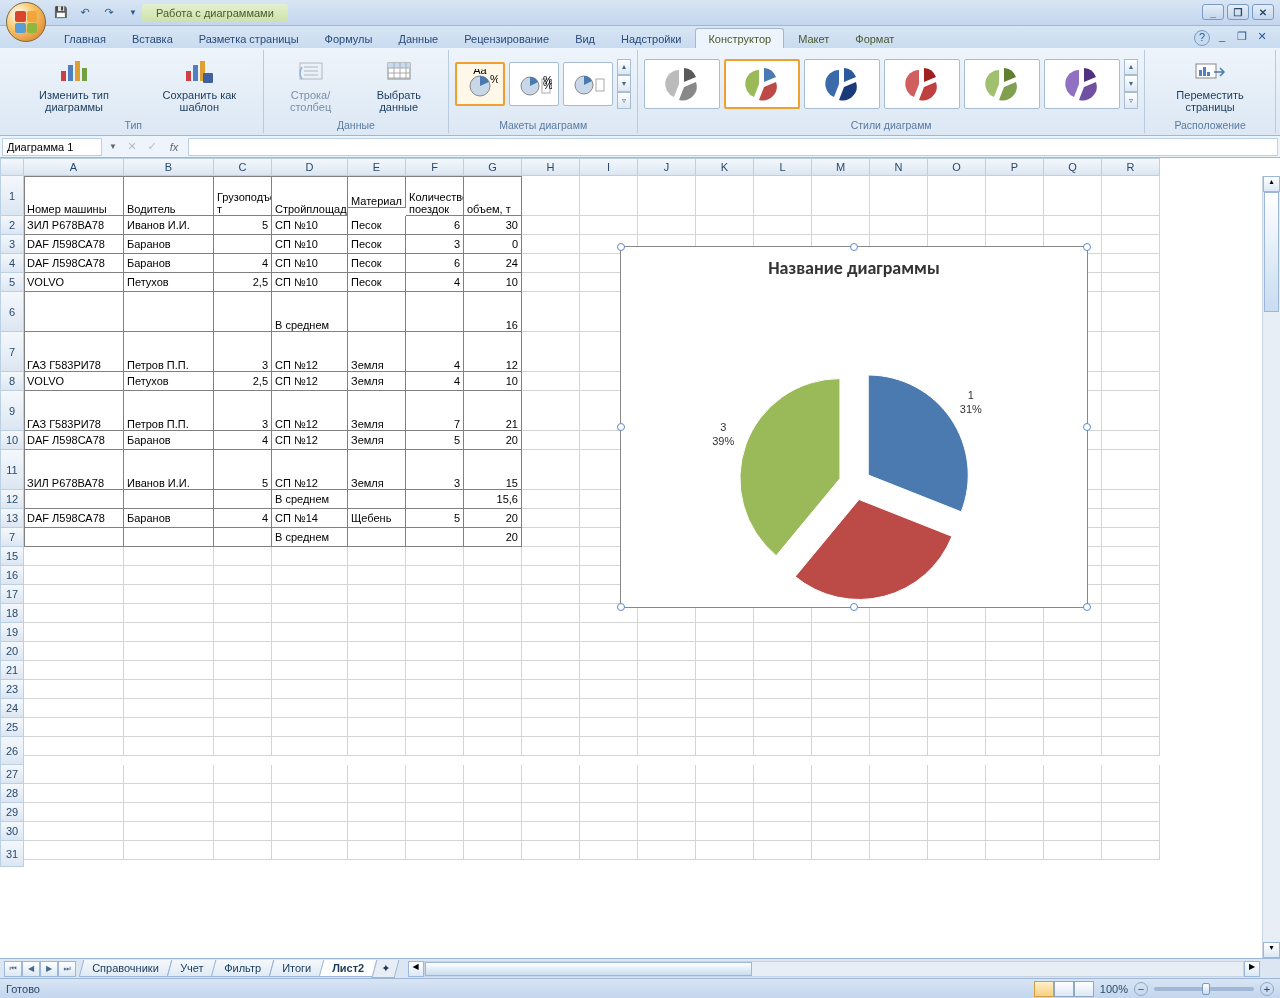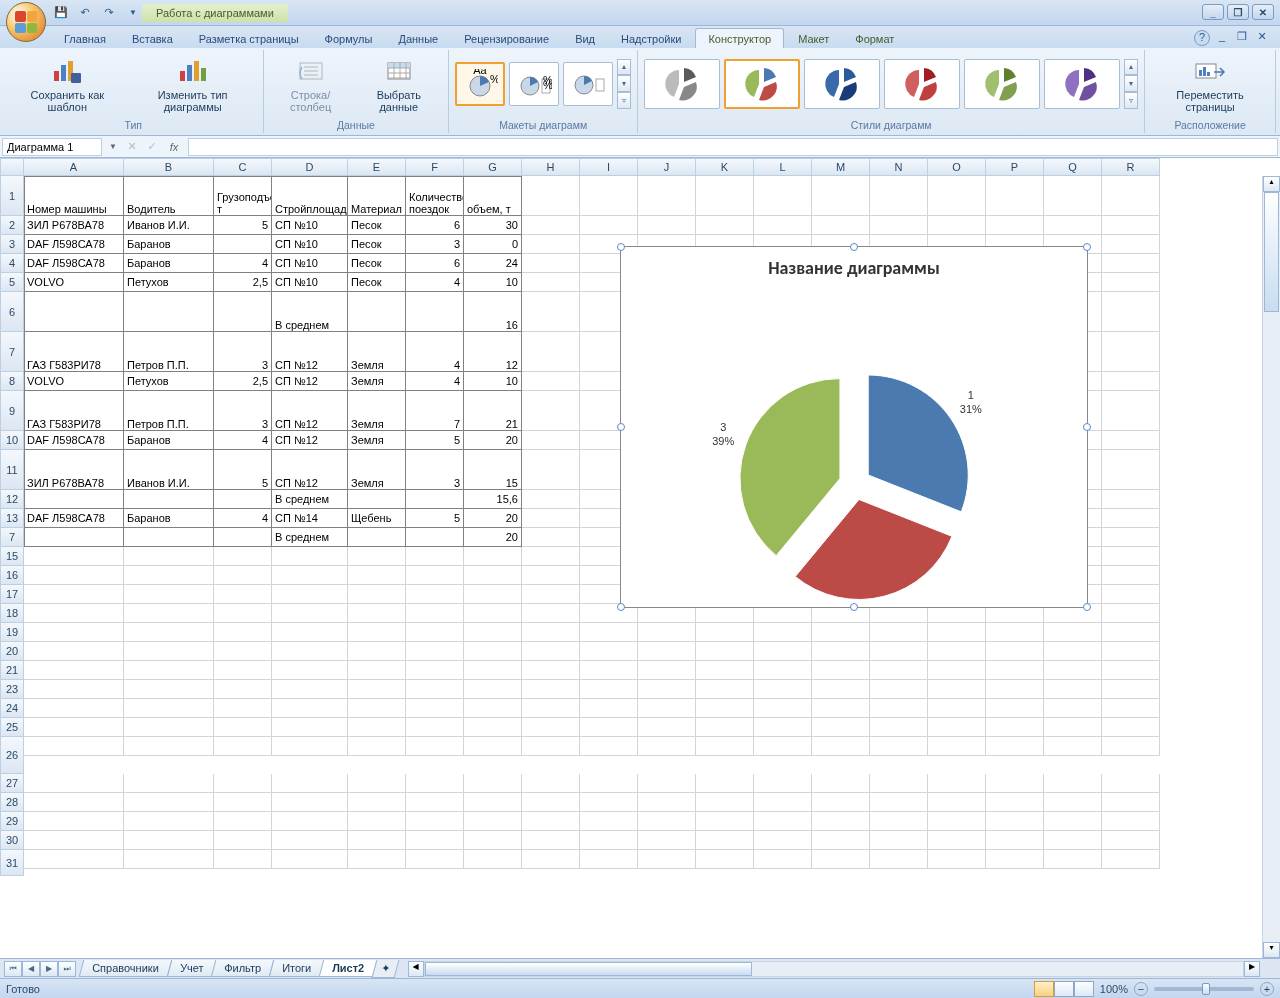--- a/index.html
+++ b/index.html
@@ -129,37 +129,37 @@
 
 <div class="ribbon">
   <div class="r-group">
     <div class="r-group-body">
       <div class="r-big-btn">
           <div class="ico">
             <svg width="30" height="24">
               <rect x="2" y="12" width="5" height="10" fill="#d04040"></rect>
               <rect x="9" y="6" width="5" height="16" fill="#5080c0"></rect>
               <rect x="16" y="2" width="5" height="20" fill="#e0a030"></rect>
-              <rect x="19" y="14" width="10" height="10" fill="#4060a0" rx="1"></rect>
+              <rect x="23" y="9" width="5" height="13" fill="#70a040"></rect>
             </svg>
           </div>
-          <span>Сохранить
-как шаблон</span>
+          <span>Изменить тип
+диаграммы</span>
         </div>
       <div class="r-big-btn">
           <div class="ico">
             <svg width="30" height="24">
               <rect x="2" y="12" width="5" height="10" fill="#d04040"></rect>
               <rect x="9" y="6" width="5" height="16" fill="#5080c0"></rect>
               <rect x="16" y="2" width="5" height="20" fill="#e0a030"></rect>
-              <rect x="23" y="9" width="5" height="13" fill="#70a040"></rect>
+              <rect x="19" y="14" width="10" height="10" fill="#4060a0" rx="1"></rect>
             </svg>
           </div>
-          <span>Изменить тип
-диаграммы</span>
+          <span>Сохранить
+как шаблон</span>
         </div>
     </div>
     <div class="r-group-label">Тип</div>
   </div>
   <div class="r-group">
     <div class="r-group-body">
       <div class="r-big-btn" style="opacity:.55">
           <div class="ico">
             <svg width="30" height="24">
               <rect x="4" y="4" width="22" height="16" fill="none" stroke="#888"></rect>
@@ -321,21 +321,21 @@
       <div class="col-h" style="width:58px">P</div>
       <div class="col-h" style="width:58px">Q</div>
       <div class="col-h" style="width:58px">R</div>
     </div>
     <div class="row">
       <div class="row-h" style="height:40px">1</div>
       <div class="cell b-all" style="width:100px;height:40px;white-space:normal;align-items:flex-end;box-shadow:inset 1px 1px 0 #808080;">Номер машины</div>
       <div class="cell b-all" style="width:90px;height:40px;white-space:normal;align-items:flex-end;box-shadow:inset 0 1px 0 #808080;">Водитель</div>
       <div class="cell b-all" style="width:58px;height:40px;white-space:normal;align-items:flex-end;box-shadow:inset 0 1px 0 #808080;">Грузоподъемность, т</div>
       <div class="cell b-all" style="width:76px;height:40px;white-space:normal;align-items:flex-end;box-shadow:inset 0 1px 0 #808080;">Стройплощадка</div>
-      <div class="cell b-all" style="width:58px;height:40px;white-space:normal;align-items:flex-end;box-shadow:inset 0 1px 0 #808080;">Материал</div>
+      <div class="cell b-all" style="width:58px;height:32px;white-space:normal;align-items:flex-end;box-shadow:inset 0 1px 0 #808080;">Материал</div>
       <div class="cell b-all" style="width:58px;height:40px;white-space:normal;align-items:flex-end;box-shadow:inset 0 1px 0 #808080;">Количество поездок</div>
       <div class="cell b-all" style="width:58px;height:40px;white-space:normal;align-items:flex-end;box-shadow:inset 0 1px 0 #808080;">объем, т</div>
       <div class="cell " style="width:58px;height:40px;white-space:normal;align-items:flex-end;"></div>
       <div class="cell " style="width:58px;height:40px;white-space:normal;align-items:flex-end;"></div>
       <div class="cell " style="width:58px;height:40px;white-space:normal;align-items:flex-end;"></div>
       <div class="cell " style="width:58px;height:40px;white-space:normal;align-items:flex-end;"></div>
       <div class="cell " style="width:58px;height:40px;white-space:normal;align-items:flex-end;"></div>
       <div class="cell " style="width:58px;height:40px;white-space:normal;align-items:flex-end;"></div>
       <div class="cell " style="width:58px;height:40px;white-space:normal;align-items:flex-end;"></div>
       <div class="cell " style="width:58px;height:40px;white-space:normal;align-items:flex-end;"></div>
@@ -820,21 +820,21 @@
       <div class="cell" style="width:58px;height:19px"></div>
       <div class="cell" style="width:58px;height:19px"></div>
       <div class="cell" style="width:58px;height:19px"></div>
       <div class="cell" style="width:58px;height:19px"></div>
       <div class="cell" style="width:58px;height:19px"></div>
       <div class="cell" style="width:58px;height:19px"></div>
       <div class="cell" style="width:58px;height:19px"></div>
       <div class="cell" style="width:58px;height:19px"></div>
     </div>
     <div class="row">
-      <div class="row-h" style="height:37px">26</div>
+      <div class="row-h" style="height:28px">26</div>
       <div class="cell" style="width:100px;height:19px"></div>
       <div class="cell" style="width:90px;height:19px"></div>
       <div class="cell" style="width:58px;height:19px"></div>
       <div class="cell" style="width:76px;height:19px"></div>
       <div class="cell" style="width:58px;height:19px"></div>
       <div class="cell" style="width:58px;height:19px"></div>
       <div class="cell" style="width:58px;height:19px"></div>
       <div class="cell" style="width:58px;height:19px"></div>
       <div class="cell" style="width:58px;height:19px"></div>
       <div class="cell" style="width:58px;height:19px"></div>

